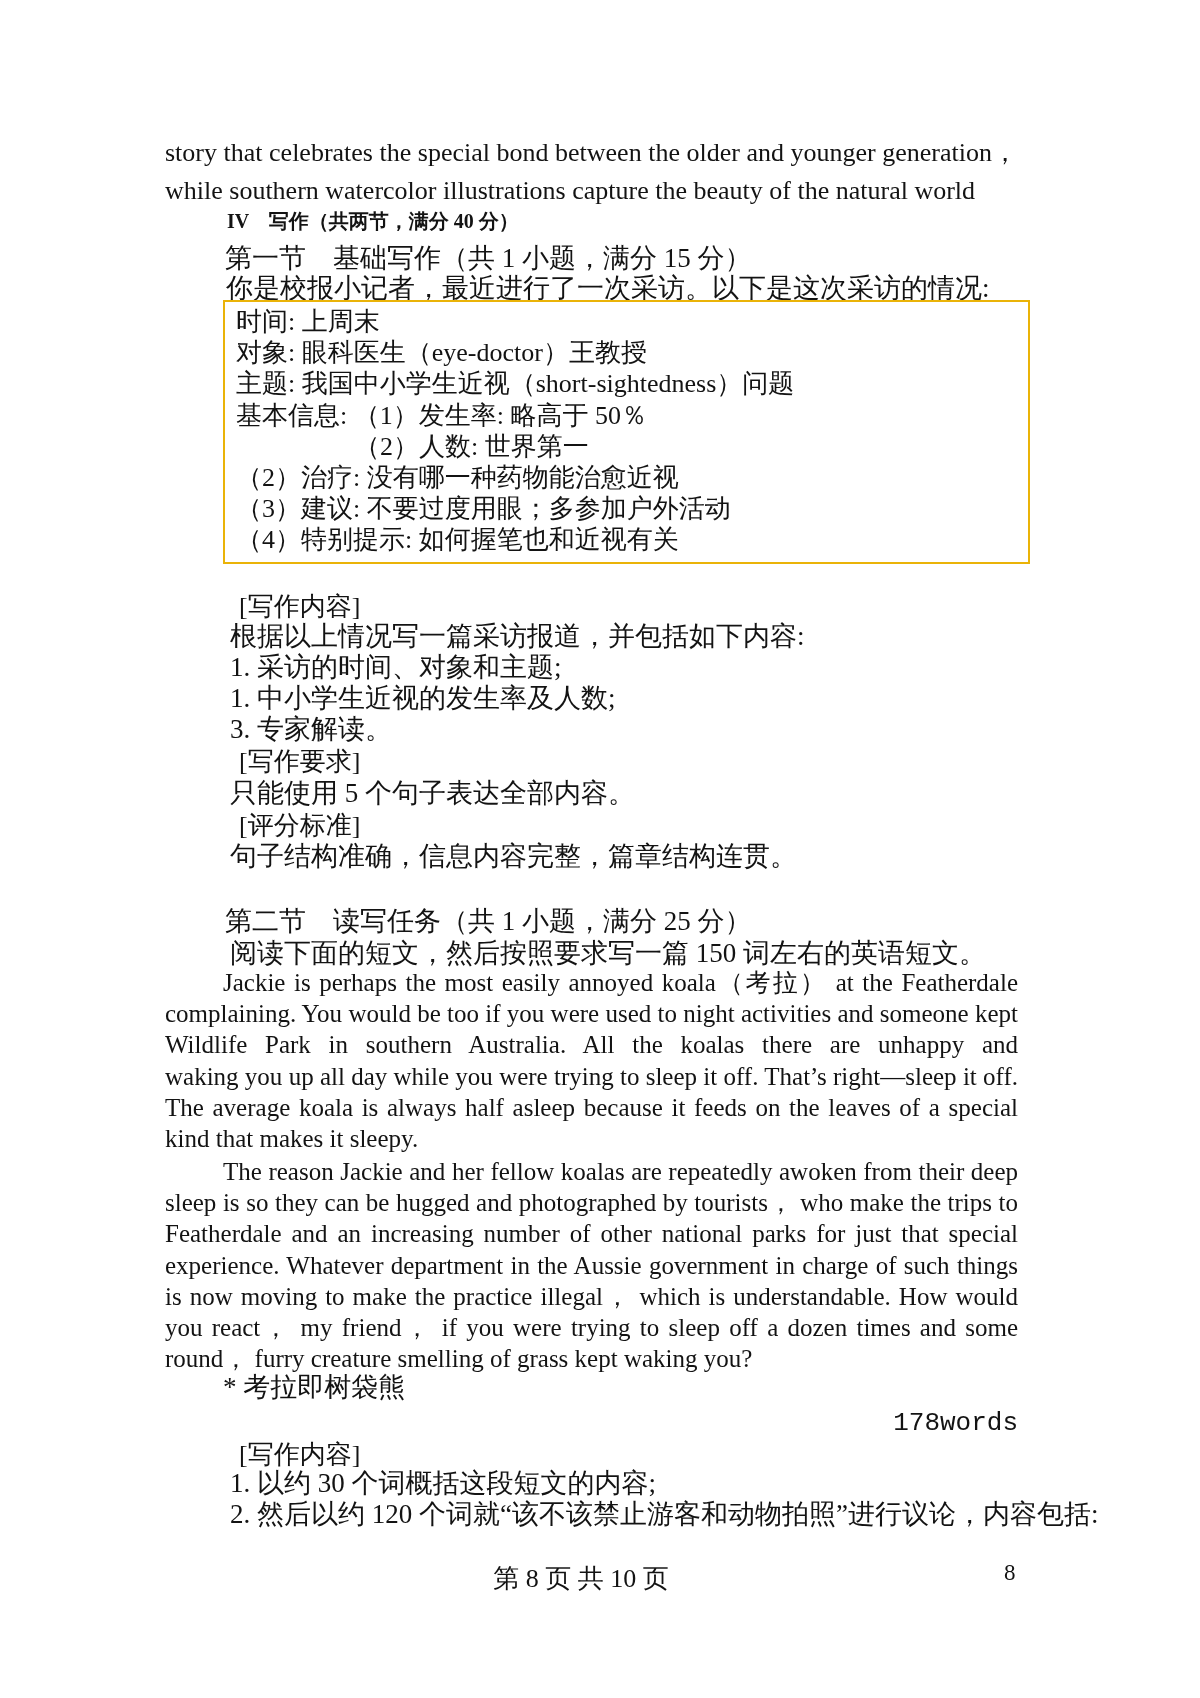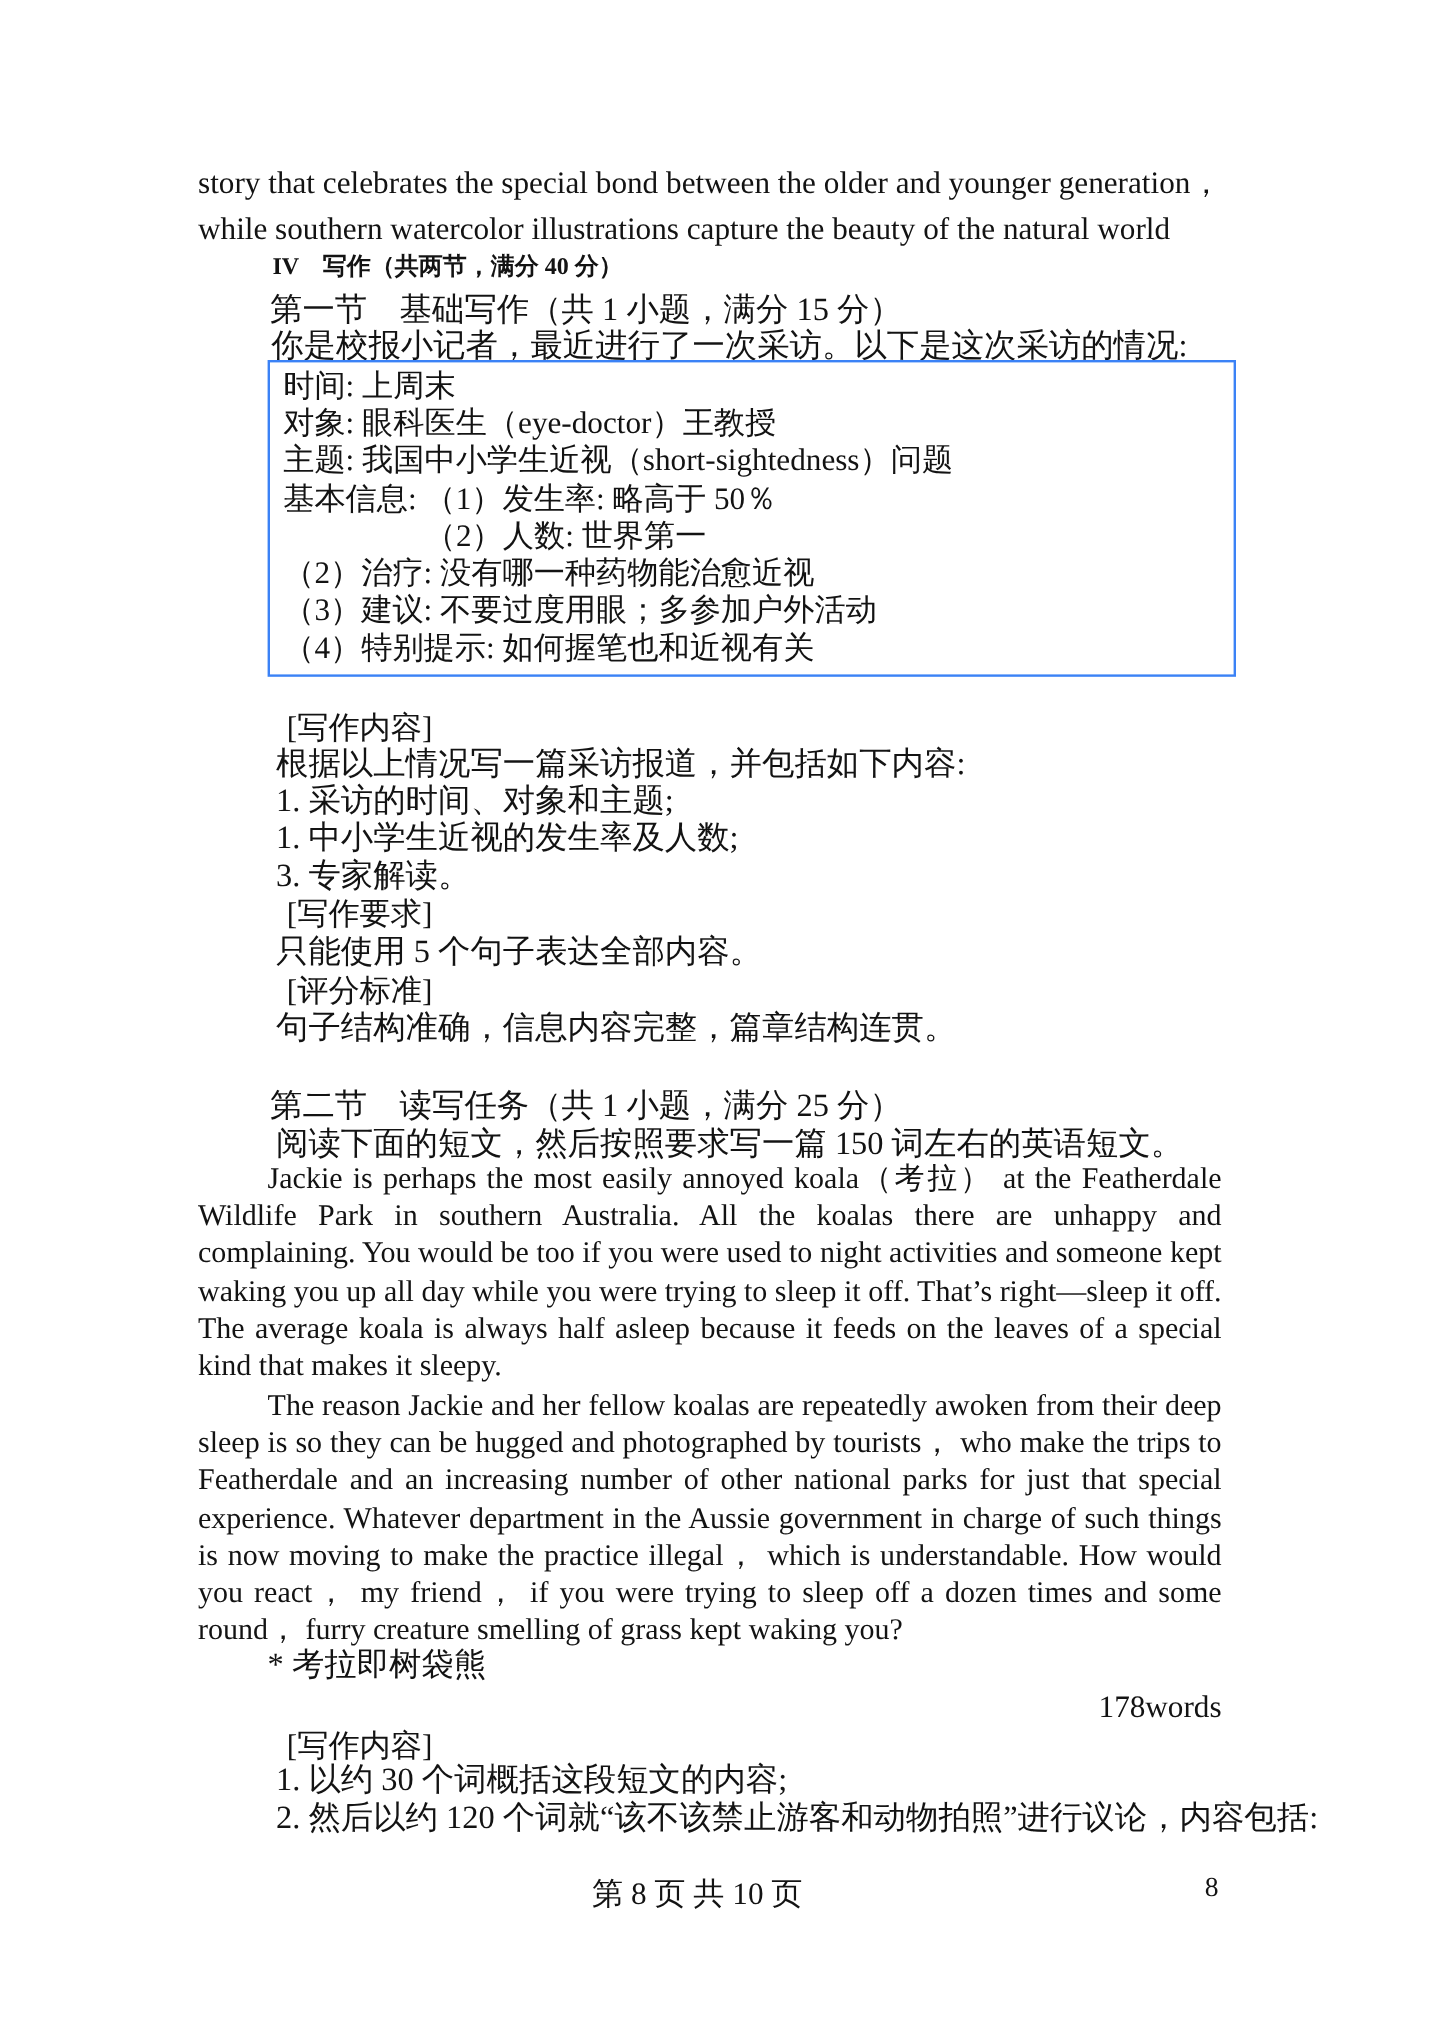--- a/index.html
+++ b/index.html
@@ -15,21 +15,21 @@
   .jl{text-align:justify;text-align-last:justify;}
   .nl{text-align:left;}
   .ind{text-indent:58px;}
   
   #heading-iv{left:227px;top:208px;font-size:20px;font-weight:bold;}
   #part1-title{left:225px;top:240px;font-size:27px;}
   #part1-prompt{left:226px;top:270px;font-size:27px;}
   
   #info-box{
     left:223px;top:300px;width:807px;box-sizing:border-box;
-    border:2px solid #3b82f6;padding:4px 14px 6px 11px;
+    border:2px solid #eab308;padding:4px 14px 6px 11px;
     font-size:26px;line-height:31.2px;
   }
   #info-box .boxline{white-space:nowrap;}
   #info-box .boxline.indent{padding-left:118px;}
   
   .cn{font-size:27px;line-height:31px;}
   .lbl{font-size:26px;line-height:31px;}
   #p1-content-label{left:239px;top:591px;}
   #p1-content-intro{left:230px;top:621px;}
   #p1-item-0{left:230px;top:652px;}
@@ -38,21 +38,21 @@
   #p1-req-label{left:239px;top:746px;}
   #p1-req{left:230px;top:778px;}
   #p1-crit-label{left:239px;top:810px;}
   #p1-crit{left:230px;top:841px;}
   
   #part2-title{left:225px;top:903px;font-size:27px;}
   #part2-prompt{left:230px;top:935px;font-size:27px;}
   #passage1{left:165px;top:967px;width:853px;font-size:25px;line-height:31.2px;}
   #passage2{left:165px;top:1156px;width:853px;font-size:25px;line-height:31.2px;}
   #footnote{left:223px;top:1372px;}
-  #wordcount{left:165px;top:1408px;width:853px;text-align:right;font-size:26px;line-height:30px;}
+  #wordcount{left:165px;top:1408px;width:853px;text-align:right;font-size:26px;line-height:30px;font-family:Liberation Mono, monospace;}
   #p2-content-label{left:239px;top:1439px;}
   #p2-item-0{left:230px;top:1468px;}
   #p2-item-1{left:230px;top:1499px;}
   
   #footer-text{left:0px;top:1564px;width:1162px;text-align:center;font-size:26px;line-height:30px;white-space:nowrap;}
   #page-number{left:1004px;top:1560px;font-size:23px;line-height:26px;}
 </style>
 </head>
 <body>
 
@@ -87,22 +87,22 @@
   <div id="p1-req-label" class="abs lbl">[写作要求]</div>
   <div id="p1-req" class="abs cn">只能使用 5 个句子表达全部内容。</div>
   <div id="p1-crit-label" class="abs lbl">[评分标准]</div>
   <div id="p1-crit" class="abs cn">句子结构准确，信息内容完整，篇章结构连贯。</div>
 
   <div id="part2-title" class="abs">第二节　读写任务（共 1 小题，满分 25 分）</div>
   <div id="part2-prompt" class="abs">阅读下面的短文，然后按照要求写一篇 150 词左右的英语短文。</div>
 
   <div id="passage1" class="blk">
     <div class="jl ind">Jackie is perhaps the most easily annoyed koala（考拉） at the Featherdale</div>
+    <div class="jl">complaining. You would be too if you were used to night activities and someone kept</div>
     <div class="jl">Wildlife Park in southern Australia. All the koalas there are unhappy and</div>
-    <div class="jl">complaining. You would be too if you were used to night activities and someone kept</div>
     <div class="jl">waking you up all day while you were trying to sleep it off. That’s right—sleep it off.</div>
     <div class="jl">The average koala is always half asleep because it feeds on the leaves of a special</div>
     <div class="nl">kind that makes it sleepy.</div>
   </div>
 
   <div id="passage2" class="blk">
     <div class="jl ind">The reason Jackie and her fellow koalas are repeatedly awoken from their deep</div>
     <div class="jl">sleep is so they can be hugged and photographed by tourists， who make the trips to</div>
     <div class="jl">Featherdale and an increasing number of other national parks for just that special</div>
     <div class="jl">experience. Whatever department in the Aussie government in charge of such things</div>

